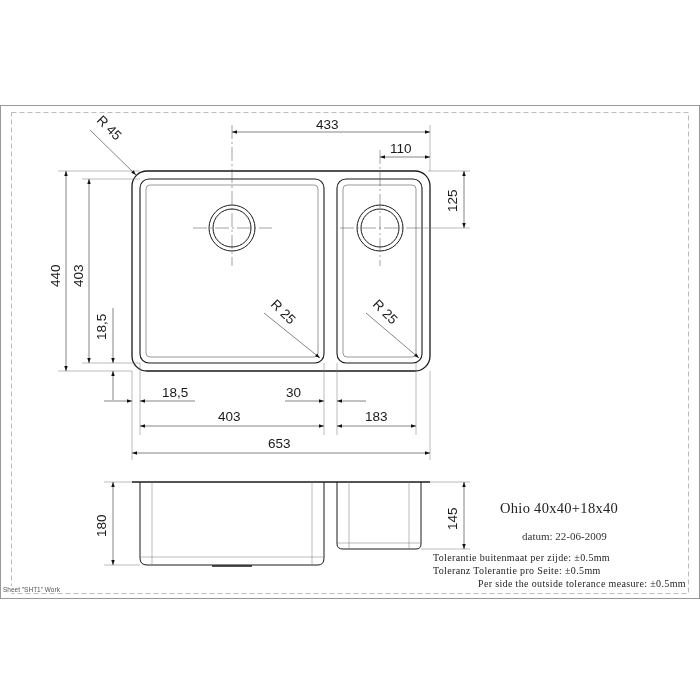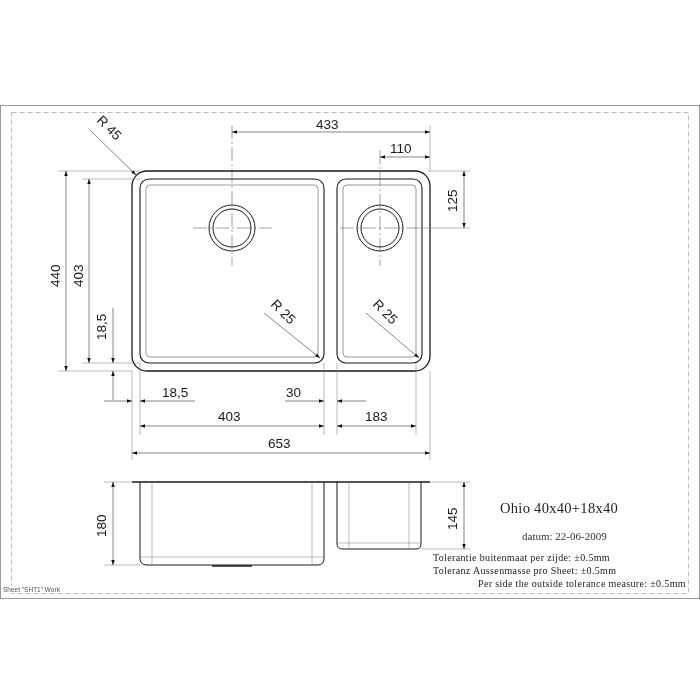--- a/index.html
+++ b/index.html
@@ -144,15 +144,15 @@
   </g>
   <g class="dim" font-size="13.5">
     <text transform="translate(106,537) rotate(-90)">180</text>
     <text transform="translate(457,530) rotate(-90)">145</text>
   </g>
 </svg>
 
 <div class="info" id="title">Ohio 40x40+18x40</div>
 <div class="info" id="datum">datum: 22-06-2009</div>
 <div class="info tol" id="tol0">Tolerantie buitenmaat per zijde: ±0.5mm</div>
-<div class="info tol" id="tol1">Toleranz Aussenmasse pro Sheet: ±0.5mm</div>
+<div class="info tol" id="tol1">Toleranz Tolerantie pro Seite: ±0.5mm</div>
 <div class="info tol" id="tol2">Per side the outside tolerance measure: ±0.5mm</div>
 <div id="sheet">Sheet "SHT1" Work</div>
 
 </body></html>

